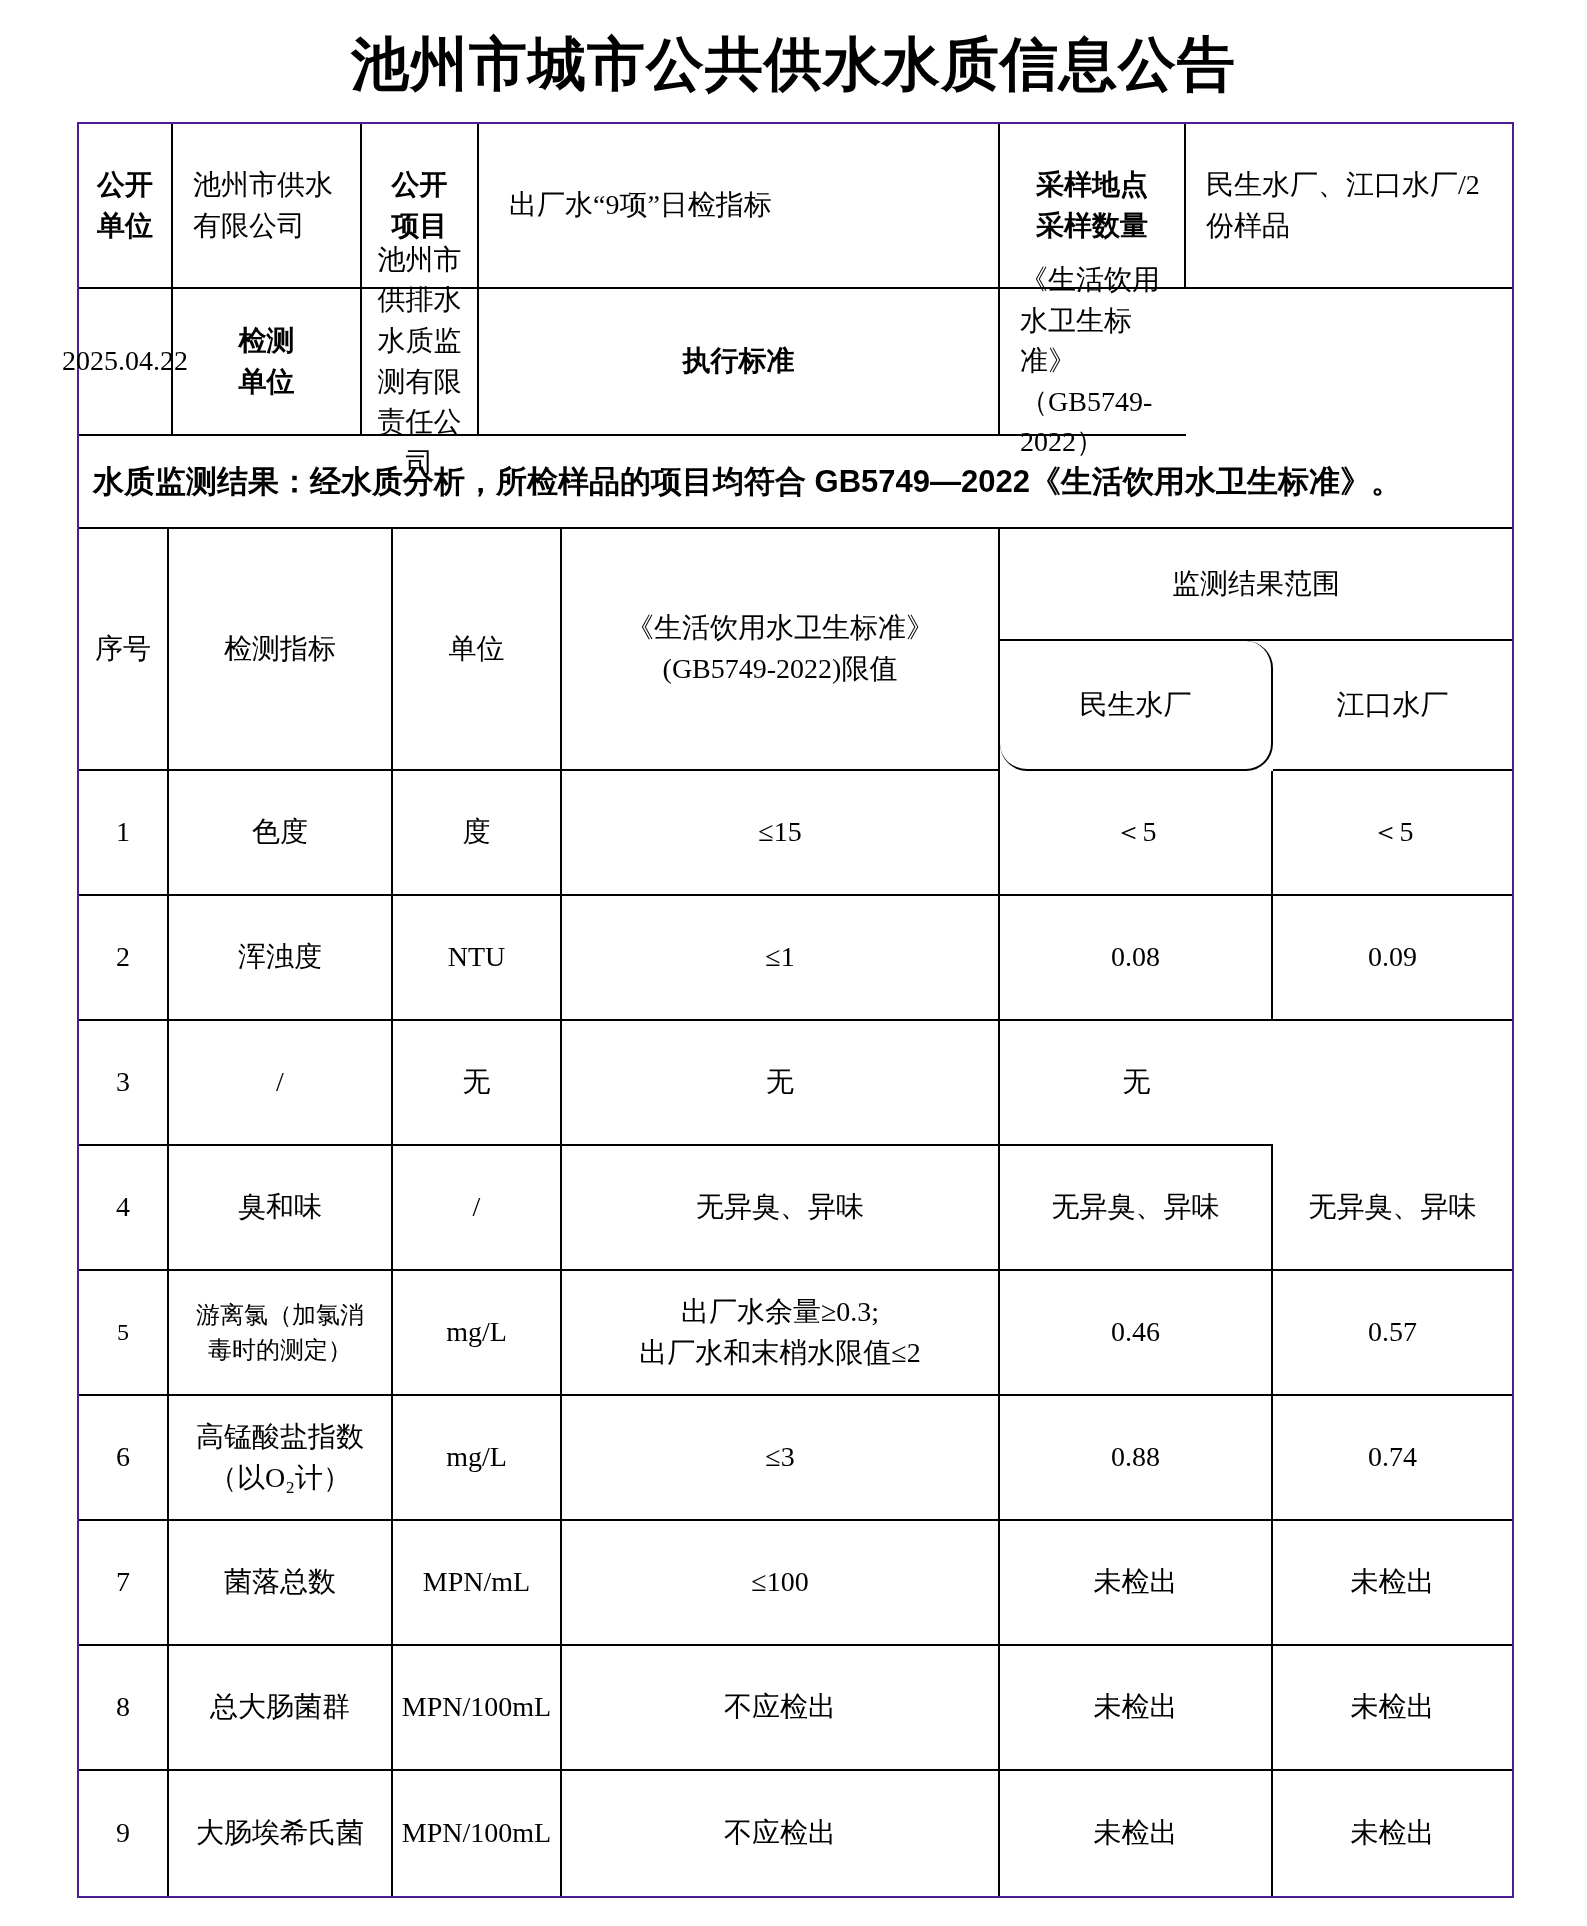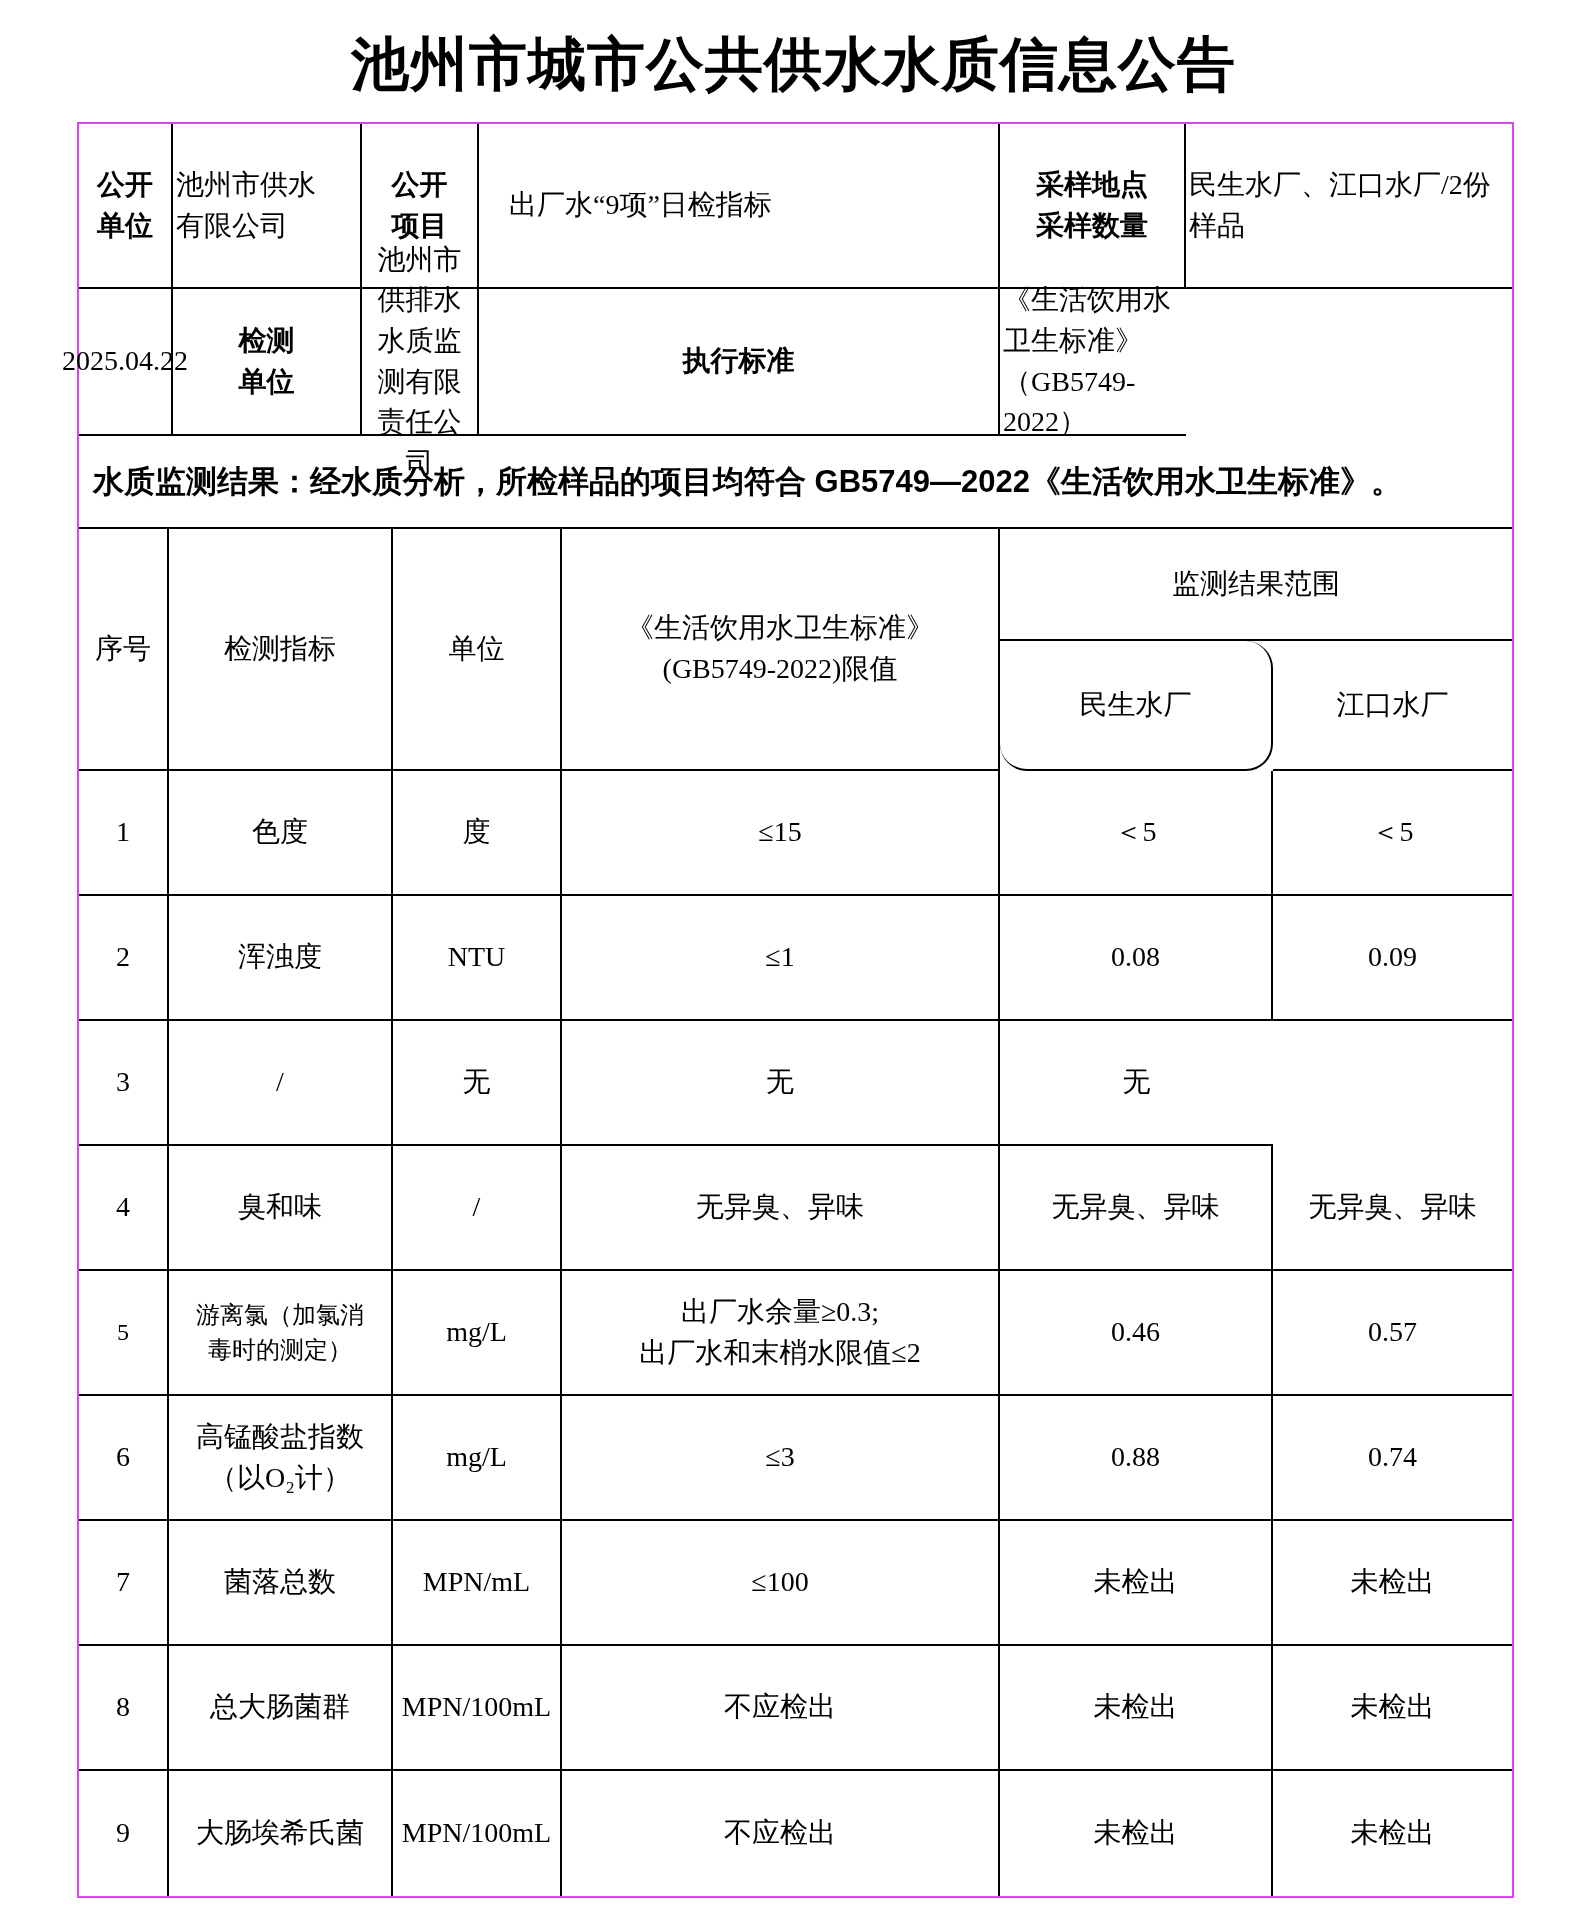--- a/index.html
+++ b/index.html
@@ -11,40 +11,40 @@
   .page-title{
     margin:26px 0 18px 0;
     text-align:center;
     font-size:58px;
     font-weight:bold;
     letter-spacing:1px;
   }
   .doc{
     margin-left:77px;
     width:1433px;
-    border:2px solid #d946ef;
+    border:2px solid #4c1d95;
     box-sizing:content-box;
   }
   .grid{display:grid;}
   .info{grid-template-columns:94px 189px 117px 521px 186px 1fr;grid-template-rows:165px 147px;}
   .mainhead{grid-template-columns:90px 224px 169px 438px 273px 1fr;grid-template-rows:112px 130px;}
   .mrow{grid-template-columns:90px 224px 169px 438px 273px 1fr;height:125px;}
   .cell{
     display:flex;align-items:center;justify-content:center;
     text-align:center;
     font-size:28px;
     line-height:1.45;
     white-space:pre-line;
     border-right:2px solid #000;
     border-bottom:2px solid #000;
     padding:2px 6px;
     box-sizing:border-box;
   }
   .cell.lab{font-weight:bold;font-family:"Liberation Sans","DejaVu Sans",sans-serif;}
-  .cell.left{justify-content:flex-start;text-align:left;padding-left:3px;padding-right:14px;}
+  .cell.left{justify-content:flex-start;text-align:left;padding-left:20px;padding-right:14px;}
   .cell.pad-lg{padding-left:30px;}
   .cell.noR{border-right:none;}
   .banner{
     height:93px;
     display:flex;align-items:center;
     border-bottom:2px solid #000;
     font-weight:bold;
     font-family:"Liberation Sans","DejaVu Sans",sans-serif;
     font-size:31px;
     padding-left:14px;

